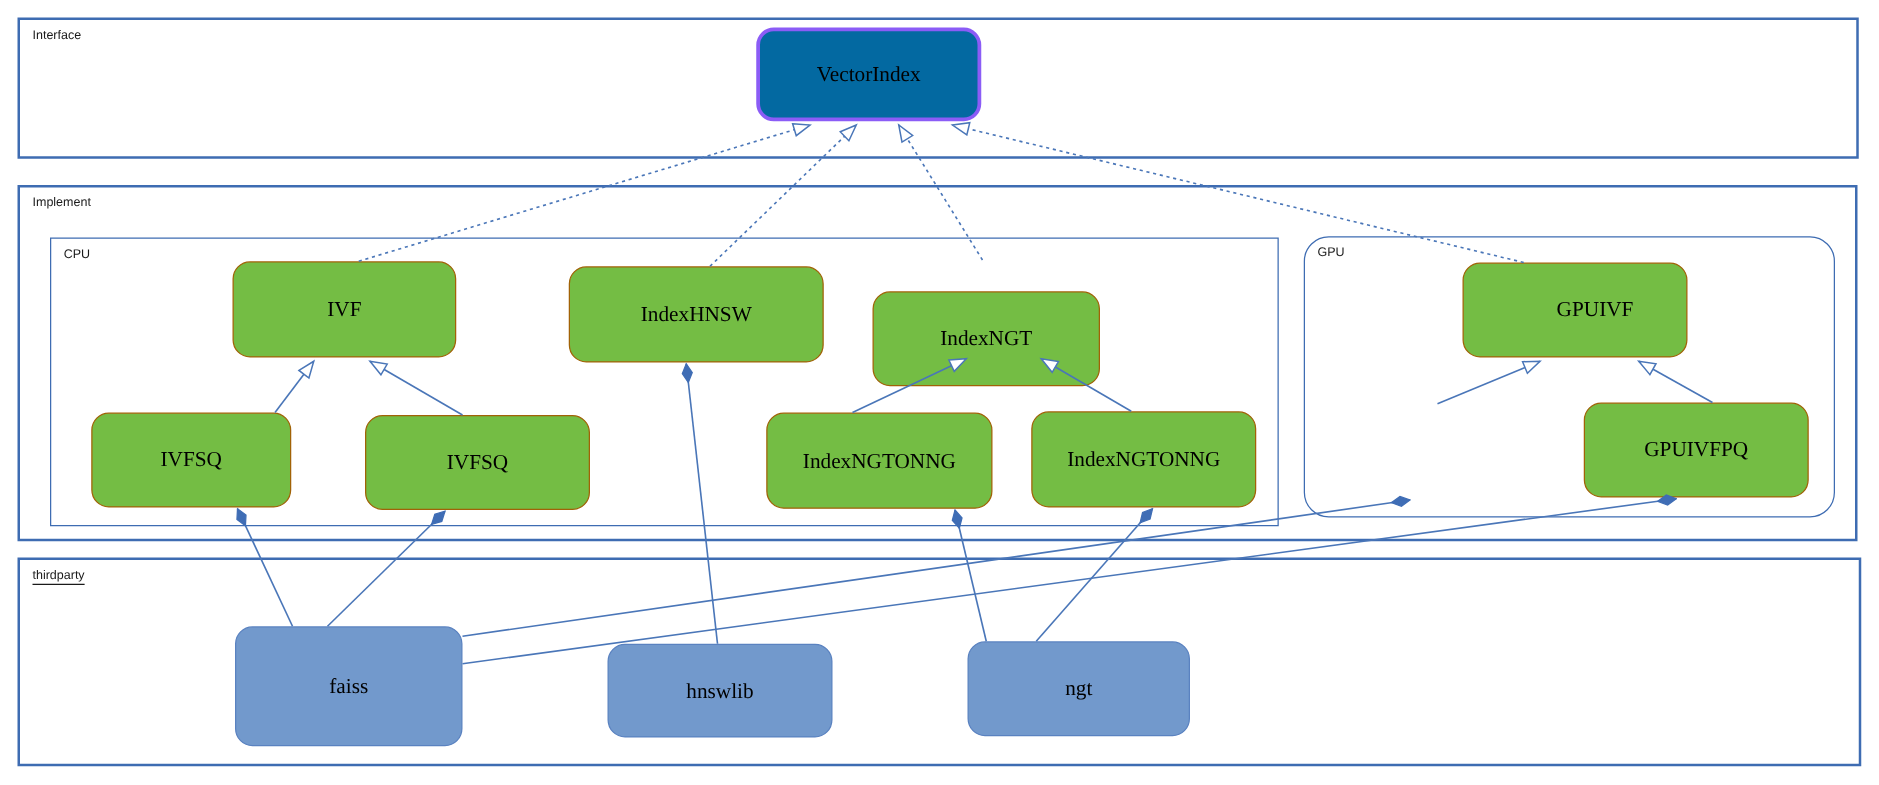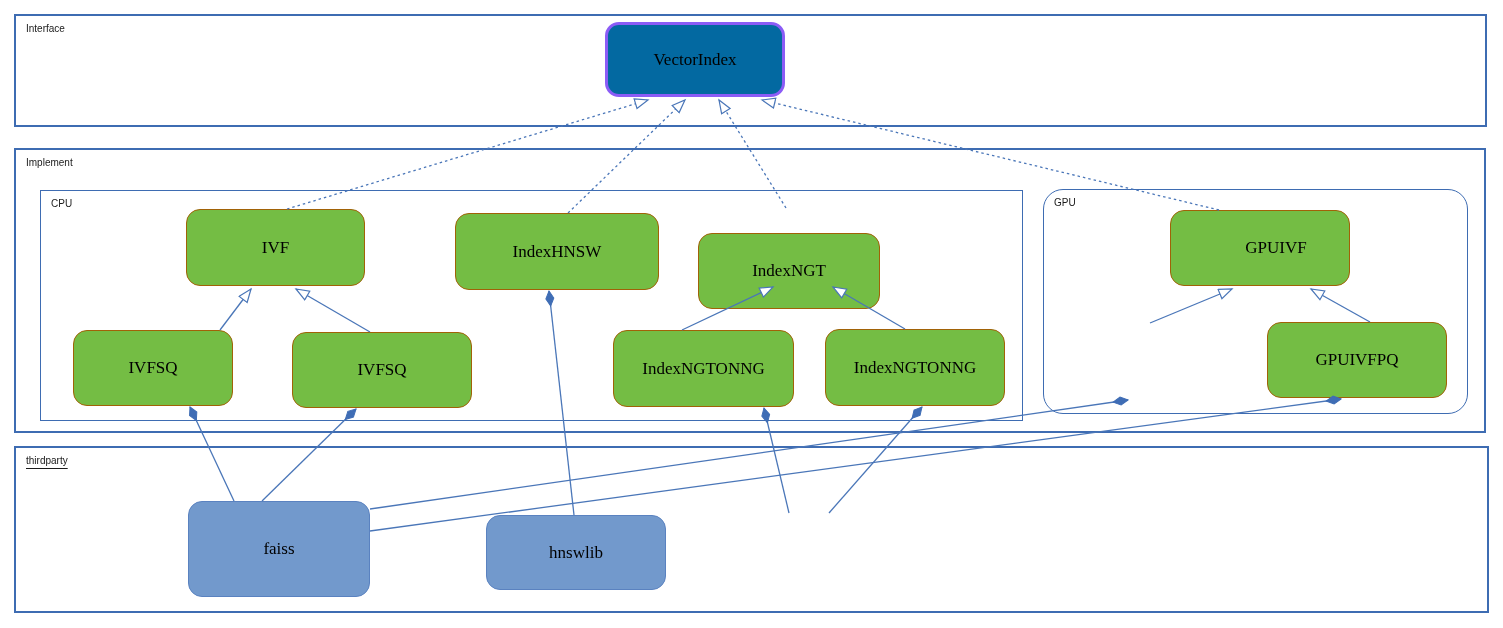--- a/index.html
+++ b/index.html
@@ -127,20 +127,23 @@
   </div>
 
   <div class="node blue" style="left:188px; top:501px; width:182px; height:96px;">
     <span>faiss</span>
   </div>
 
   <div class="node blue" style="left:486px; top:515px; width:180px; height:75px;">
     <span>hnswlib</span>
   </div>
 
+  <div class="node blue" style="left:774px; top:513px; width:178px; height:76px;">
+    <span>ngt</span>
+  </div>
 
   <svg class="edge-layer" viewBox="0 0 1503 628" xmlns="http://www.w3.org/2000/svg">
     <defs>
       <marker id="tri" markerWidth="18" markerHeight="14" refX="14" refY="6" orient="auto" markerUnits="userSpaceOnUse">
         <path d="M1,1 L14,6 L1,11 Z" fill="#ffffff" stroke="#4a76b8" stroke-width="1.2"></path>
       </marker>
       <marker id="dia" markerWidth="18" markerHeight="12" refX="1" refY="5" orient="auto" markerUnits="userSpaceOnUse">
         <path d="M1,5 L8.5,1 L16,5 L8.5,9 Z" fill="#3f6db5" stroke="#3f6db5" stroke-width="1"></path>
       </marker>
     </defs>

